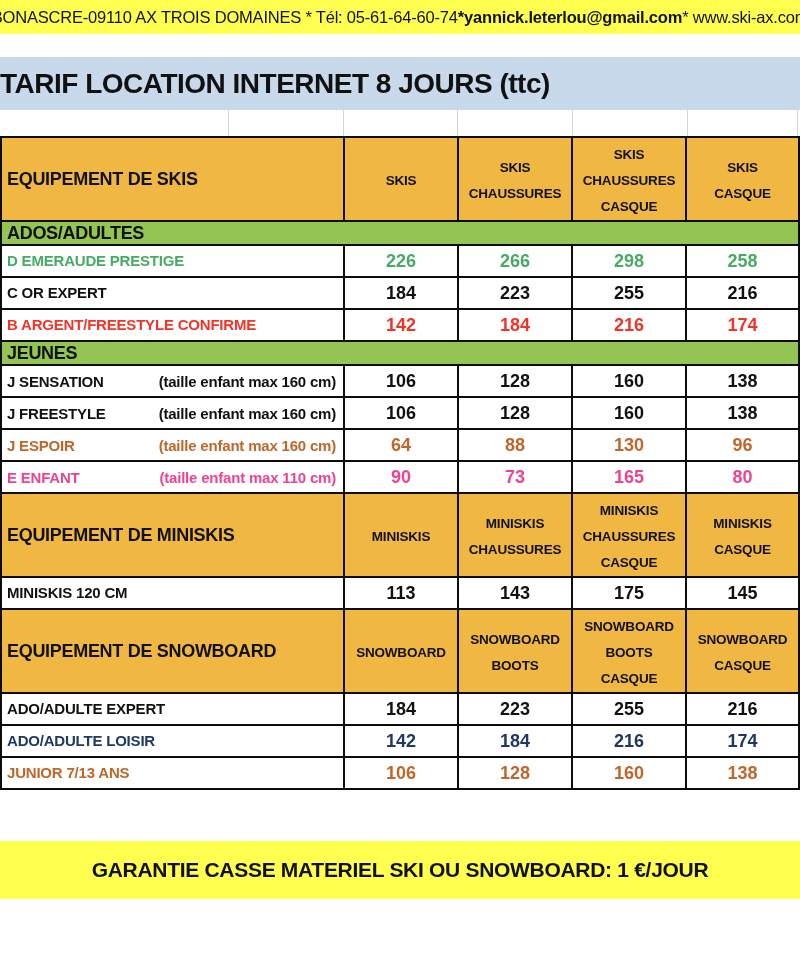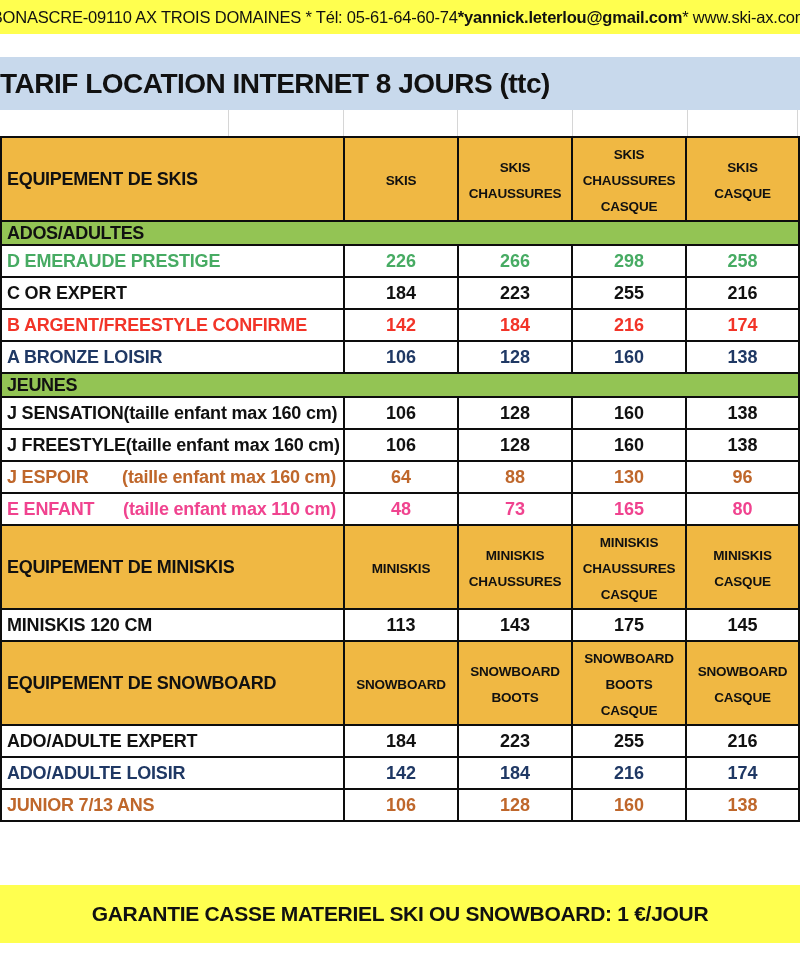--- a/index.html
+++ b/index.html
@@ -41,33 +41,33 @@
   table.price td{border:2px solid var(--border);vertical-align:middle;overflow:hidden;}
   tr.hdr td{height:78px;background:var(--orange);margin-left:33px;}
   td.sec-label{font-size:18px;font-weight:700;padding-left:5px;letter-spacing:-0.3px;}
   td.colhead{font-size:13.5px;font-weight:700;text-align:center;vertical-align:top;
     padding-top:4px;line-height:26px;white-space:pre-line;letter-spacing:-0.2px;}
   tr.band td{height:24px;background:var(--green_band);font-size:18px;font-weight:700;
     padding-left:5px;letter-spacing:-0.3px;}
   tr.data td{height:32px;background:#fff;}
   tr.data td.lbl{padding-left:5px;padding-right:7px;}
   tr.data td.lbl .lblwrap{display:flex;justify-content:space-between;align-items:center;}
-  tr.data .name,tr.data .note{font-size:18px;font-weight:700;white-space:nowrap;letter-spacing:-0.2px;text-align:center;}
+  tr.data .name,tr.data .note{font-size:15px;font-weight:700;white-space:nowrap;letter-spacing:-0.2px;text-align:center;}
   tr.data td.val{font-size:18px;font-weight:700;text-align:center;}
   
   tr.t-green td, tr.t-green span{color:var(--green_text);}
   tr.t-black td, tr.t-black span{color:#111;}
   tr.t-red td,   tr.t-red span{color:var(--red_text);}
   tr.t-navy td,  tr.t-navy span{color:var(--navy_text);}
   tr.t-brown td, tr.t-brown span{color:var(--brown_text);}
   tr.t-pink td,  tr.t-pink span{color:var(--pink_text);}
   
   .spacer-bottom{height:51px;background:#fff;}
   .footer{height:58px;background:var(--yellow);display:flex;align-items:center;
-    justify-content:center;margin-top:12px;}
+    justify-content:center;}
   .footer span{font-size:21px;font-weight:700;letter-spacing:-0.3px;}
 </style>
 </head>
 <body>
 
 <div class="contact">
   <span>BONASCRE-09110 AX TROIS DOMAINES * Tél: 05-61-64-60-74 </span>
     <span class="bold">*yannick.leterlou@gmail.com</span>
     <span> * www.ski-ax.com</span>
 </div>
@@ -120,76 +120,69 @@
     <td class="val">255</td>
     <td class="val">216</td>
   </tr>
   <tr class="data t-red">
     <td class="lbl"><span class="name">B ARGENT/FREESTYLE CONFIRME</span></td>
     <td class="val">142</td>
     <td class="val">184</td>
     <td class="val">216</td>
     <td class="val">174</td>
   </tr>
-  <tr class="data t-navy">
-    <td class="lbl"><span class="name">A BRONZE LOISIR</span></td>
+
+  <tr class="band">
+    <td colspan="5">JEUNES</td>
+  </tr>
+
+  <tr class="data t-black">
+    <td class="lbl">
+          <span class="lblwrap">
+            <span class="name">J SENSATION</span>
+            <span class="note">(taille enfant max 160 cm)</span>
+          </span>
+        </td>
     <td class="val">106</td>
     <td class="val">128</td>
     <td class="val">160</td>
     <td class="val">138</td>
   </tr>
-
-  <tr class="band">
-    <td colspan="5">JEUNES</td>
-  </tr>
-
-  <tr class="data t-black">
-    <td class="lbl">
-          <span class="lblwrap">
-            <span class="name">J SENSATION</span>
+  <tr class="data t-black">
+    <td class="lbl">
+          <span class="lblwrap">
+            <span class="name">J FREESTYLE</span>
             <span class="note">(taille enfant max 160 cm)</span>
           </span>
         </td>
     <td class="val">106</td>
     <td class="val">128</td>
     <td class="val">160</td>
     <td class="val">138</td>
   </tr>
-  <tr class="data t-black">
-    <td class="lbl">
-          <span class="lblwrap">
-            <span class="name">J FREESTYLE</span>
-            <span class="note">(taille enfant max 160 cm)</span>
-          </span>
-        </td>
-    <td class="val">106</td>
-    <td class="val">128</td>
-    <td class="val">160</td>
-    <td class="val">138</td>
-  </tr>
   <tr class="data t-brown">
     <td class="lbl">
           <span class="lblwrap">
             <span class="name">J ESPOIR</span>
             <span class="note">(taille enfant max 160 cm)</span>
           </span>
         </td>
     <td class="val">64</td>
     <td class="val">88</td>
     <td class="val">130</td>
     <td class="val">96</td>
   </tr>
   <tr class="data t-pink">
     <td class="lbl">
           <span class="lblwrap">
             <span class="name">E ENFANT</span>
             <span class="note">(taille enfant max 110 cm)</span>
           </span>
         </td>
-    <td class="val">48</td>
+    <td class="val">90</td>
     <td class="val">73</td>
     <td class="val">165</td>
     <td class="val">80</td>
   </tr>
 
   <tr class="hdr">
     <td class="sec-label">EQUIPEMENT DE MINISKIS</td>
     <td class="colhead">MINISKIS</td>
     <td class="colhead">MINISKIS
 CHAUSSURES</td>

